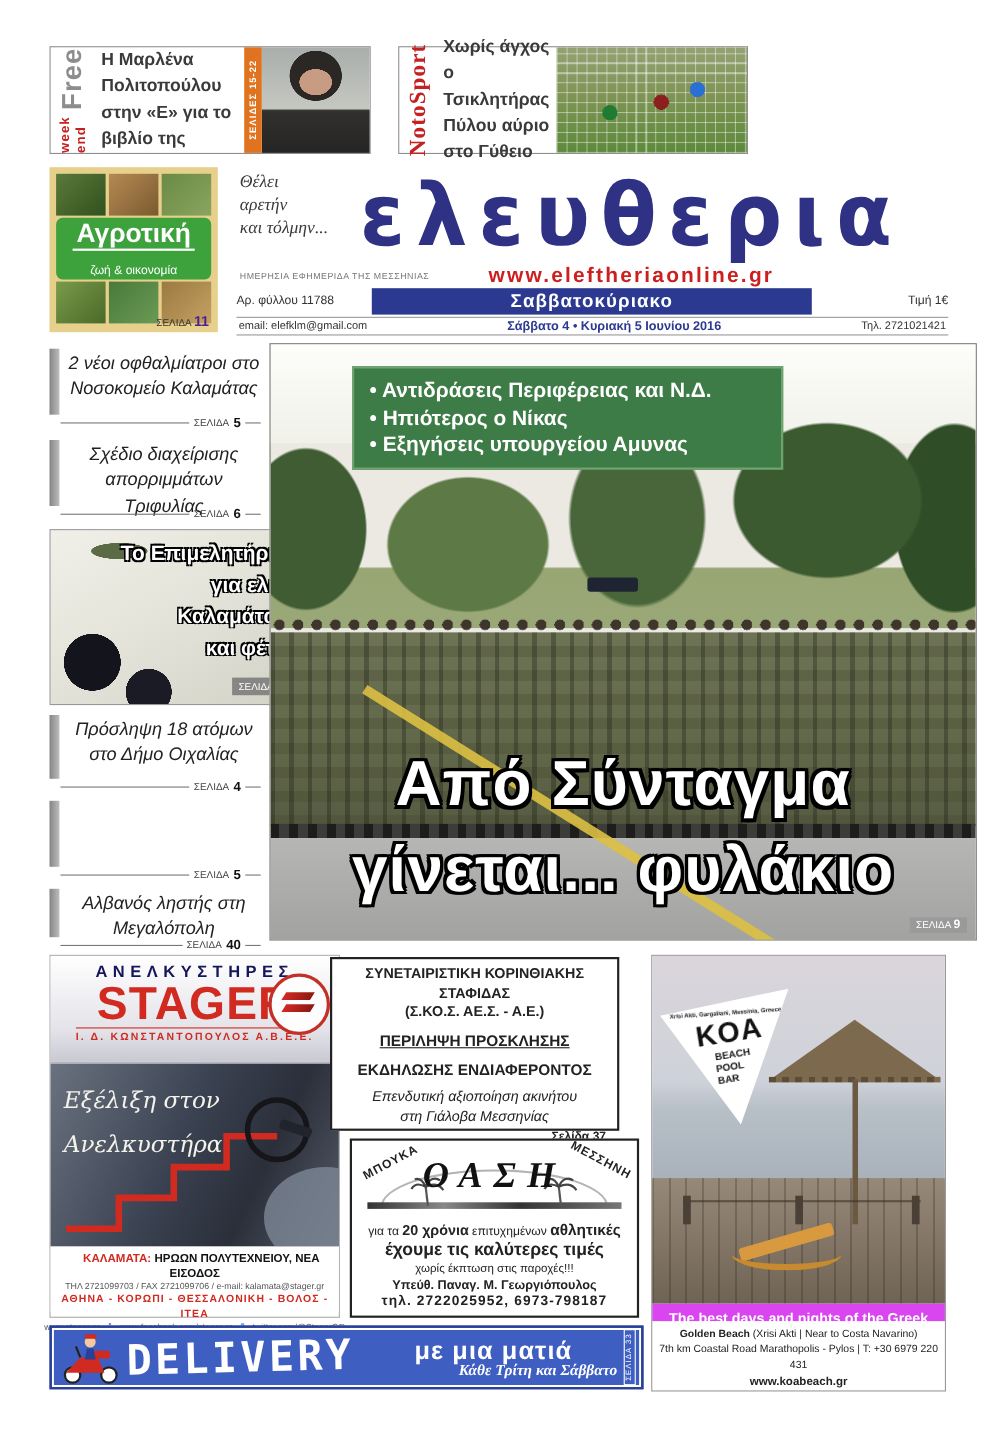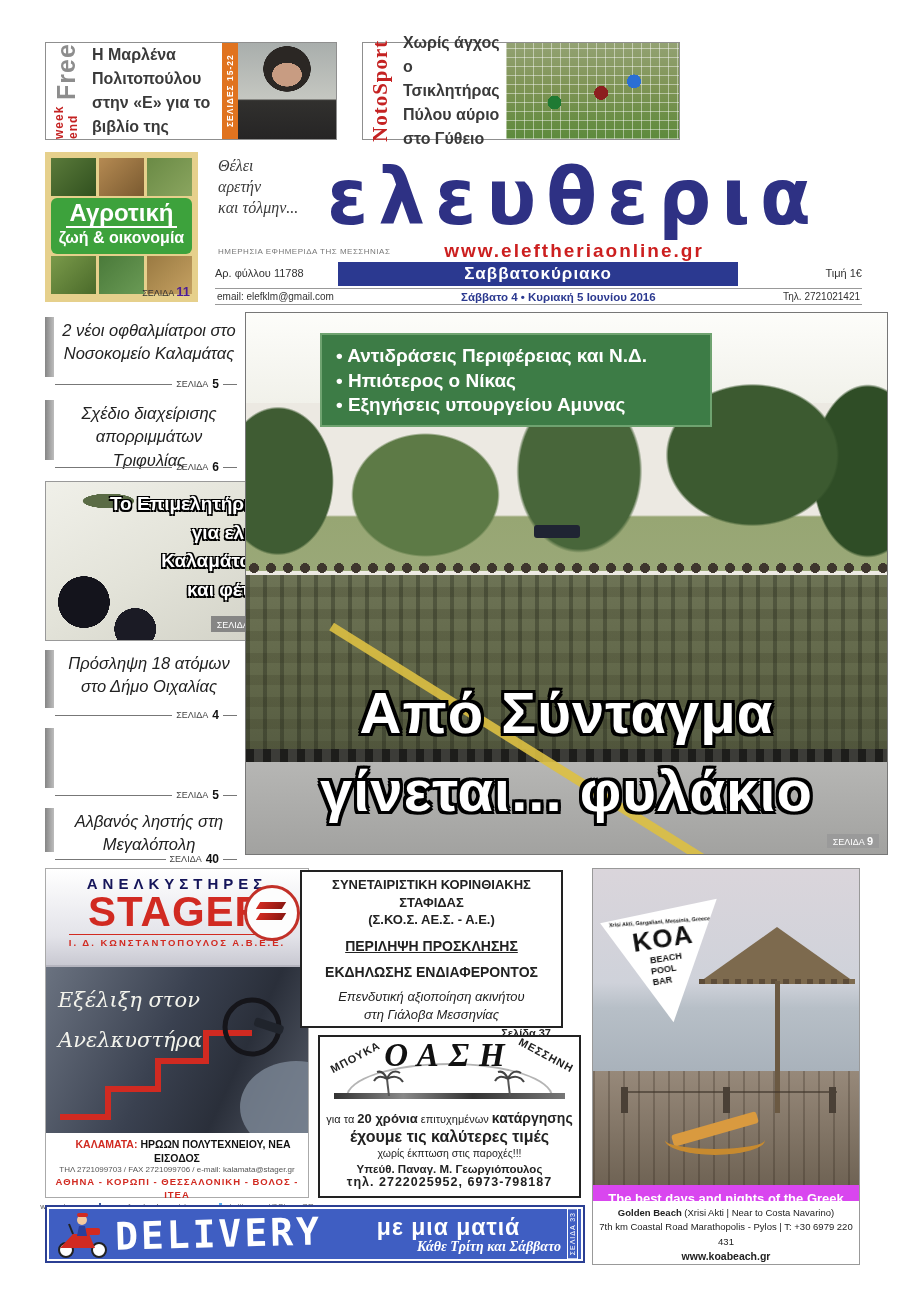--- a/index.html
+++ b/index.html
@@ -40,21 +40,21 @@
   .agro-row{height:38px;display:flex;gap:3px;}
   .agro-row div{flex:1;}
   .aph1{background:linear-gradient(135deg,#5a7a3a,#31511f);}
   .aph2{background:linear-gradient(135deg,#b58a52,#7a5a30);}
   .aph3{background:linear-gradient(135deg,#6a8a45,#8aa55f);}
   .aph4{background:linear-gradient(135deg,#7a9a4a,#4a6a2a);}
   .aph5{background:linear-gradient(135deg,#4a7a3a,#6a9a55);}
   .aph6{background:linear-gradient(135deg,#9a7a42,#c5a162);}
   .agro-center{height:56px;margin:2px 0;background:#3da23c;border-radius:6px;color:#fff;text-align:center;padding-top:2px;box-sizing:border-box;}
   .agro-title{font-size:24px;font-weight:bold;line-height:1.05;border-bottom:2px solid #fff;display:inline-block;padding:0 3px 1px;}
-  .agro-sub{font-size:16px;font-weight:bold;line-height:1.2;}
+  .agro-sub{font-size:11px;font-weight:normal;line-height:1.2;margin-top:12px;}
   .agro-page{position:absolute;right:8px;bottom:3px;font-size:9px;color:#333;}
   .agro-page b{font-size:13px;color:#4c1d95;}
   .motto{position:absolute;left:218px;top:156px;font-family:"Liberation Serif",serif;font-style:italic;
          font-size:16px;color:#3a3a3a;line-height:1.3;white-space:pre-line;}
   .logo{position:absolute;left:286px;top:150px;width:576px;height:92px;line-height:92px;text-align:center;
         font-size:74px;font-weight:bold;color:#2e3184;letter-spacing:10px;font-family:"DejaVu Sans",sans-serif;transform:scaleY(1.06);}
   .tagline{position:absolute;left:218px;top:247px;font-size:8px;color:#777;letter-spacing:.5px;}
   .website{position:absolute;left:286px;top:240px;width:576px;text-align:center;color:#cc1f1f;font-weight:bold;font-size:19px;letter-spacing:2px;}
   .datebar{position:absolute;left:215px;top:262px;width:647px;height:44px;}
   .issue{position:absolute;left:0;top:5px;font-size:11px;color:#333;}
@@ -144,21 +144,21 @@
   .skos-b{font-size:13px;font-style:italic;line-height:1.35;margin-top:7px;}
   .skos-page{text-align:right;font-weight:bold;font-size:11px;margin-top:3px;padding-right:10px;}
 
   
   .oasi{position:absolute;left:318px;top:1035px;width:263px;height:163px;border:2px solid #222;box-sizing:border-box;background:#fff;text-align:center;overflow:hidden;}
   .oasi-logo{position:relative;height:64px;}
   .oasi-awn{position:absolute;left:26px;right:26px;top:26px;height:32px;border:2px solid #777;border-bottom:none;border-radius:50% 50% 0 0 / 100% 100% 0 0;opacity:.55;}
   .oasi-strip{position:absolute;left:14px;right:14px;top:56px;height:6px;background:linear-gradient(90deg,#333,#888 30%,#333 60%,#777);}
   .oasi-left{position:absolute;left:8px;top:14px;transform:rotate(-28deg);font-size:11px;font-weight:bold;letter-spacing:1px;}
   .oasi-right{position:absolute;right:2px;top:12px;transform:rotate(28deg);font-size:11px;font-weight:bold;letter-spacing:1px;}
-  .oasi-brand{font-family:"Liberation Serif",serif;font-style:italic;font-weight:bold;font-size:33px;letter-spacing:10px;color:#111;padding-top:0;position:relative;z-index:2;}
+  .oasi-brand{font-family:"Liberation Serif",serif;font-style:italic;font-weight:bold;font-size:33px;letter-spacing:10px;color:#111;padding-top:14px;position:relative;z-index:2;}
   .palm{position:absolute;top:30px;z-index:1;}
   .palm.p1{left:52px;} .palm.p2{right:52px;}
   .oasi-l1{font-size:11px;margin-top:9px;}
   .oasi-l1 .b1{font-weight:bold;font-size:13px;}
   .oasi-l1 .b2{font-weight:bold;font-size:14px;}
   .oasi-l2{font-size:16px;font-weight:bold;margin-top:2px;}
   .oasi-l3{font-size:10.5px;margin-top:1px;}
   .oasi-l4{font-size:11.5px;font-weight:bold;margin-top:4px;}
   .oasi-l5{font-size:12.5px;font-weight:bold;letter-spacing:1px;}
 
@@ -392,21 +392,21 @@
         </svg>
       <div class="oasi-left">ΜΠΟΥΚΑ</div>
       <div class="oasi-brand">ΟΑΣΗ</div>
       <div class="oasi-right">ΜΕΣΣΗΝΗ</div>
       <div class="oasi-strip"></div>
     </div>
     <div class="oasi-l1">
       <span>για τα</span>
       <span class="b1">20 χρόνια</span>
       <span>επιτυχημένων</span>
-      <span class="b2">κατάργησης</span>
+      <span class="b2">αθλητικές</span>
     </div>
     <div class="oasi-l2">έχουμε τις καλύτερες τιμές</div>
     <div class="oasi-l3">χωρίς έκπτωση στις παροχές!!!</div>
     <div class="oasi-l4">Υπεύθ. Παναγ. Μ. Γεωργιόπουλος</div>
     <div class="oasi-l5">τηλ. 2722025952, 6973-798187</div>
   </div>
 
   <div class="koa">
     <div class="koa-photo">
       <div class="koa-deck"></div>

